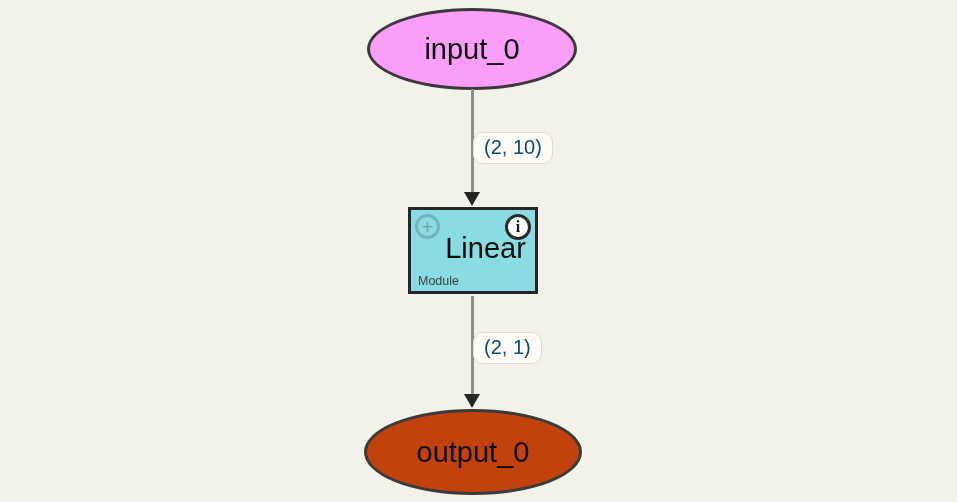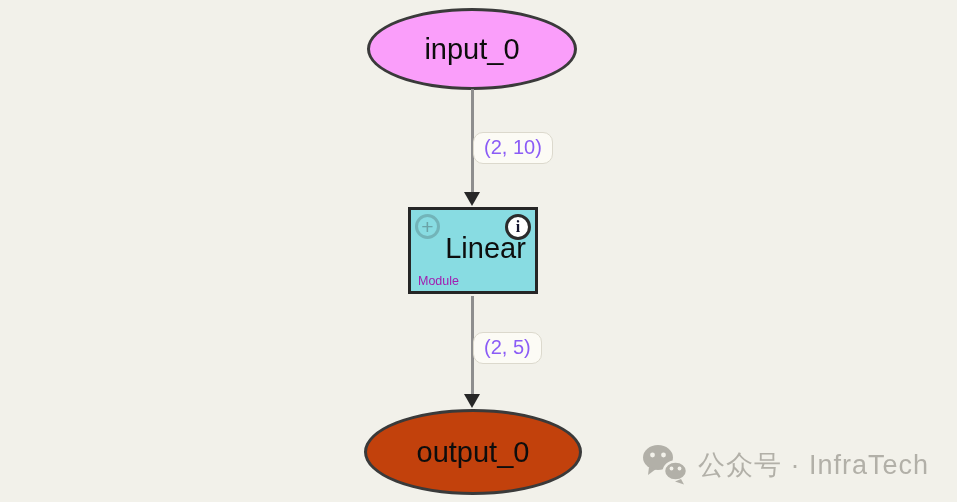--- a/index.html
+++ b/index.html
@@ -29,21 +29,21 @@
     width: 124px; height: 81px;
     background: #88dce2;
     border: 3px solid #262626;
   }
   .module-title {
     position: absolute; left: 0; right: 0; top: 22px;
     text-align: center; font-size: 29px; color: #0d0d0d; padding-left: 25px;
   }
   .module-subtitle {
     position: absolute; left: 7px; bottom: 3px;
-    font-size: 12.5px; color: #a21caf;
+    font-size: 12.5px; color: #404040;
   }
   .plus-icon {
     position: absolute; left: 4px; top: 4px;
     width: 25px; height: 25px; border-radius: 50%;
     border: 3px solid rgba(75, 105, 110, 0.35);
     color: rgba(75, 105, 110, 0.5);
     display: flex; align-items: center; justify-content: center;
     font-size: 21px; font-weight: 400; line-height: 1;
     box-sizing: border-box; cursor: pointer;
   }
@@ -72,21 +72,21 @@
   }
   .arrowhead-1 { left: 464px; top: 192px; }
   .arrowhead-2 { left: 464px; top: 394px; }
 
   .edge-label {
     position: absolute;
     background: #fcfbf5;
     border: 1.5px solid #dcd9cd;
     border-radius: 10px;
     padding: 3px 10px 4px 10px;
-    font-size: 20px; color: #8b5cf6;
+    font-size: 20px; color: #0c4a6e;
     white-space: nowrap;
   }
   .edge-label-1 { left: 473px; top: 132px; }
   .edge-label-2 { left: 473px; top: 332px; }
 
   
   .watermark {
     position: absolute; right: 28px; top: 444px;
     display: flex; align-items: center; gap: 10px;
     color: #b2b0a8;
@@ -118,36 +118,21 @@
     <div class="info-icon">
       <span>i</span>
     </div>
     <div class="module-title">Linear</div>
     <div class="module-subtitle">Module</div>
   </div>
 
   <div class="edge-line edge-line-2"></div>
   <div class="arrowhead arrowhead-2"></div>
   <div class="edge-label edge-label-2">
-    <span>(2, 5)</span>
+    <span>(2, 1)</span>
   </div>
 
   <div class="ellipse-node node-output">
     <span>output_0</span>
   </div>
 
-  <div class="watermark">
-    <svg width="47" height="41" viewBox="0 0 47 41" aria-hidden="true">
-
-      <ellipse cx="17" cy="13.5" rx="15" ry="12.5" fill="#b2b0a8"></ellipse>
-      <polygon points="8,23 7,31 15,25" fill="#b2b0a8"></polygon>
-      <circle cx="11.5" cy="11" r="2.4" fill="#f2f1ea"></circle>
-      <circle cx="22.5" cy="11" r="2.4" fill="#f2f1ea"></circle>
-
-      <ellipse cx="34.5" cy="27" rx="11.5" ry="9.5" fill="#b2b0a8" stroke="#f2f1ea" stroke-width="2.5"></ellipse>
-      <polygon points="40,35 43,40.5 34,37.5" fill="#b2b0a8"></polygon>
-      <circle cx="30.5" cy="24.5" r="1.9" fill="#f2f1ea"></circle>
-      <circle cx="38.5" cy="24.5" r="1.9" fill="#f2f1ea"></circle>
-    </svg>
-    <span class="watermark-text">公众号 · InfraTech</span>
-  </div>
 
 </div>
 
 </body></html>

